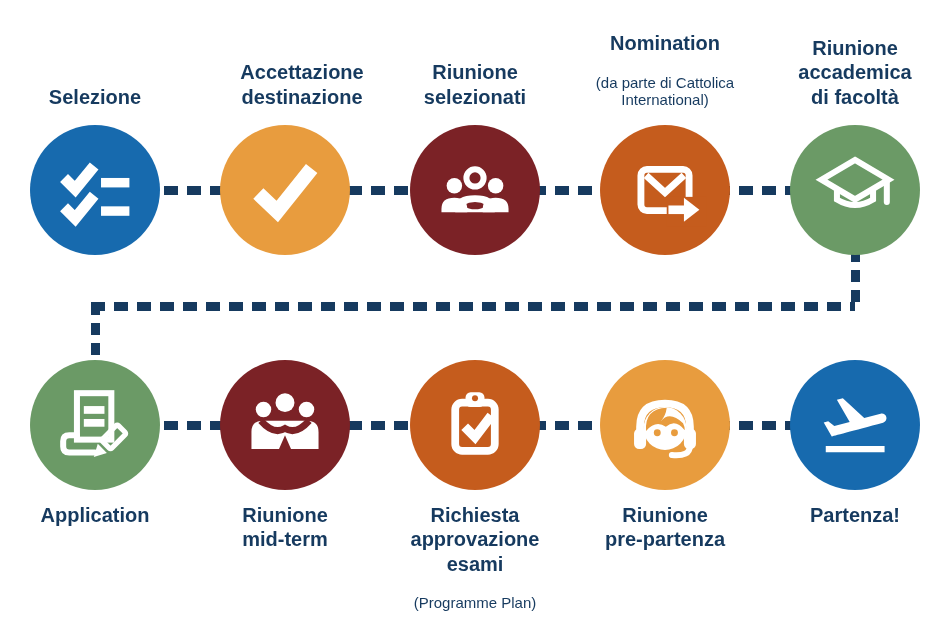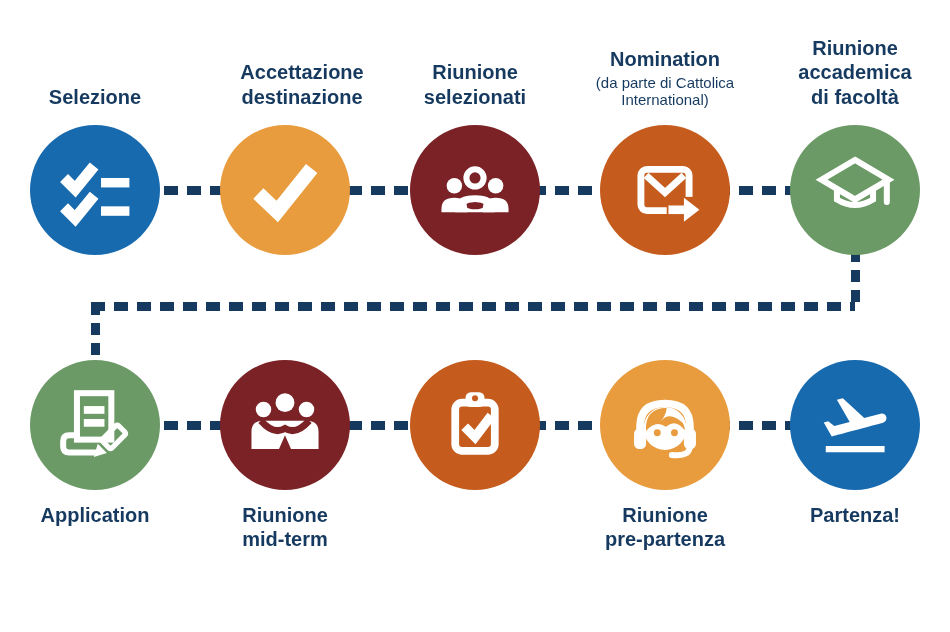--- a/index.html
+++ b/index.html
@@ -17,21 +17,21 @@
     display:flex;align-items:center;justify-content:center;z-index:2;}
   .c-blue  {background:#176aae;color:#176aae;}
   .c-amber {background:#e89c3e;color:#e89c3e;}
   .c-maroon{background:#7b2226;color:#7b2226;}
   .c-burnt {background:#c55c1d;color:#c55c1d;}
   .c-green {background:#6b9a66;color:#6b9a66;}
   .ic{width:86px;height:86px;display:block;}
   
   .label{position:absolute;width:200px;text-align:center;color:#163a5f;z-index:2;}
   .label .t{display:block;font-weight:bold;font-size:20px;line-height:1.22;white-space:pre-line;}
-  .label .s{display:block;font-weight:normal;font-size:15px;line-height:1.18;white-space:pre-line;margin-top:2px;}
+  .label .s{display:block;font-weight:normal;font-size:15px;line-height:1.18;white-space:pre-line;margin-top:18px;}
   .top-label{bottom:523px;}
   .bot-label{top:503px;}
 </style>
 </head>
 <body>
 
 <div class="canvas">
 
   <div class="dash-h" style="left:95px;top:186px;width:760px;"></div>
   <div class="dash-v" style="left:851px;top:190px;height:120px;"></div>
@@ -161,20 +161,26 @@
     </svg>
   </div>
 
   <div class="label bot-label" style="left:-5px;">
     <span class="t">Application</span>
   </div>
   <div class="label bot-label" style="left:185px;">
     <span class="t">Riunione
 mid-term</span>
   </div>
+  <div class="label bot-label" style="left:375px;">
+    <span class="t">Richiesta
+approvazione
+esami</span>
+    <span class="s">(Programme Plan)</span>
+  </div>
   <div class="label bot-label" style="left:565px;">
     <span class="t">Riunione
 pre-partenza</span>
   </div>
   <div class="label bot-label" style="left:755px;">
     <span class="t">Partenza!</span>
   </div>
 
 </div>
 

